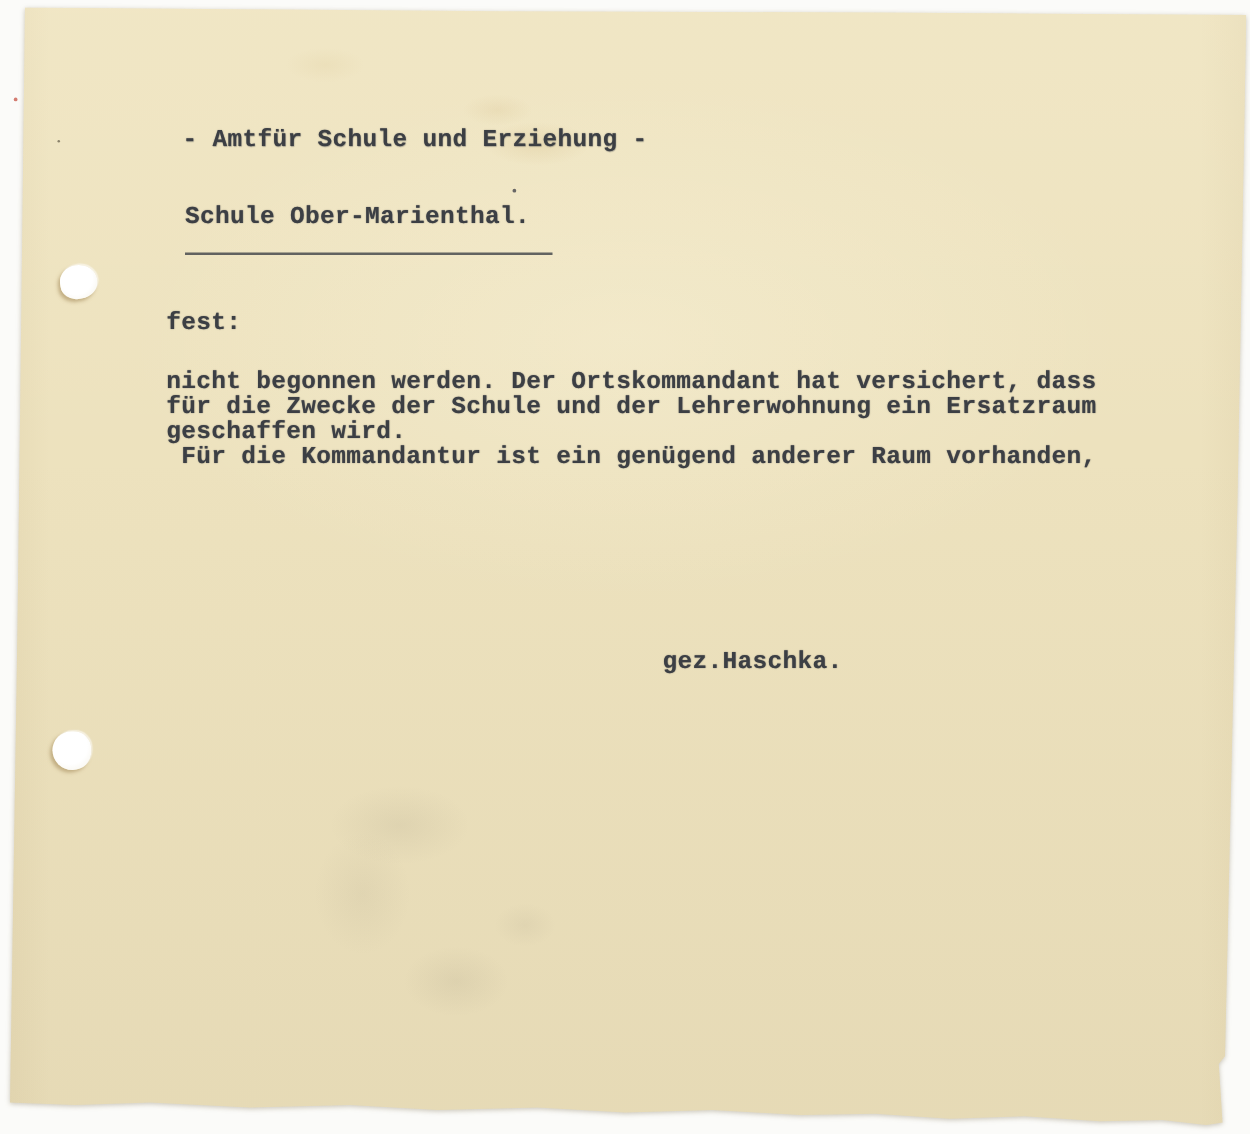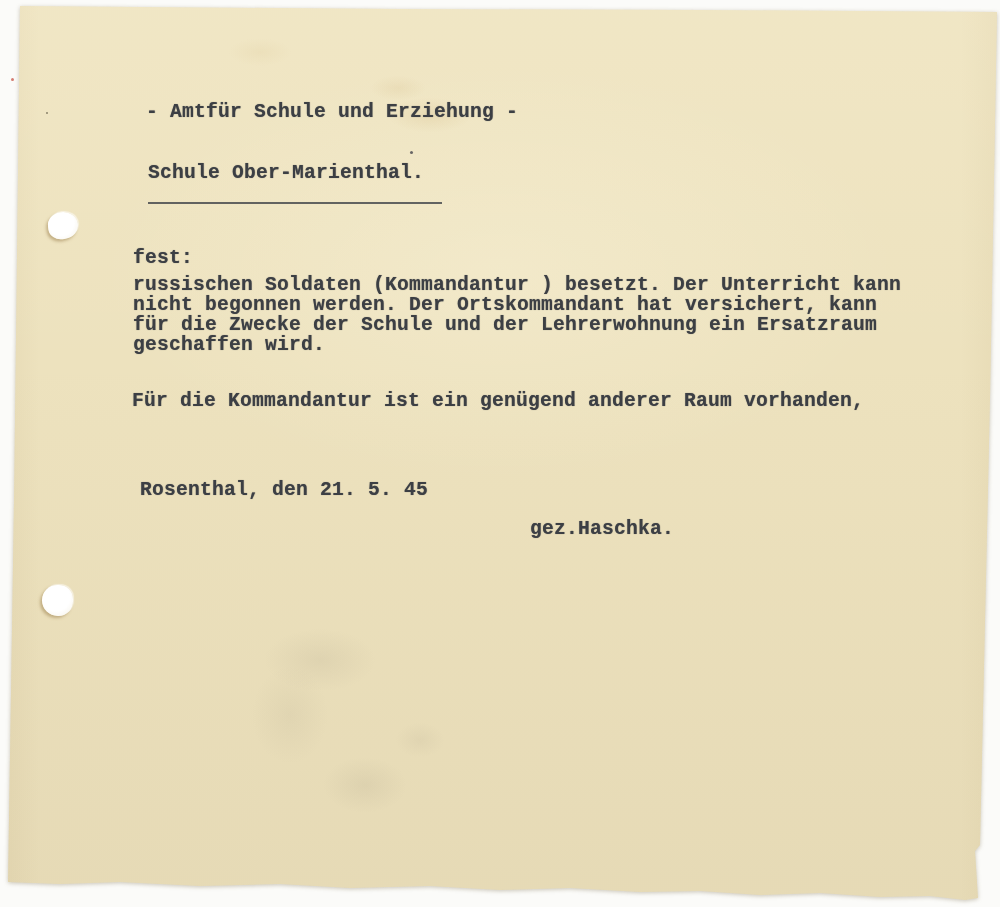--- a/index.html
+++ b/index.html
@@ -68,21 +68,21 @@
     padding-right:18px;
     padding-bottom:18px;
   }
   .intro-1{left:133px;top:209px;text-indent:54px;}
   .intro-2{left:133px;top:229px;margin-top:20px;}
   .body-1{left:133px;top:256px;}
   .body-2{left:133px;top:276px;}
   .body-3{left:133px;top:296px;}
   .body-4{left:133px;top:316px;}
   .body-5{left:133px;top:336px;}
-  .body-6{left:132px;top:356px;margin-top:36px;}
+  .body-6{left:145px;top:356px;}
   .body-7{left:133px;top:376px;}
   .place-date{left:140px;top:481px;}
   .signature{left:530px;top:520px;}
   .speck{position:absolute;border-radius:50%;}
   .speck-ink{left:410px;top:151px;width:3px;height:3px;background:rgba(70,70,76,0.8);}
   .speck-dark{left:46px;top:112px;width:2px;height:2px;background:rgba(95,88,70,0.7);}
   .speck-red{left:11px;top:78px;width:3px;height:3px;background:rgba(195,70,55,0.7);}
 </style>
 </head>
 <body>
@@ -95,25 +95,23 @@
 
     <div class="speck speck-ink"></div>
     <div class="speck speck-dark"></div>
 
     <div class="line letterhead">- Amtfür Schule und Erziehung -</div>
 
     <div class="line subject"><span class="underlined">Schule Ober-Marienthal.</span></div>
 
     <div class="line intro-2">fest:</div>
 
-    <div class="line body-2">russischen Soldaten (Kommandantur ) besetzt. Der Unterricht kann</div>
-    <div class="line body-3">nicht begonnen werden. Der Ortskommandant hat versichert, kann</div>
+    <div class="line body-3">nicht begonnen werden. Der Ortskommandant hat versichert, dass</div>
     <div class="line body-4">für die Zwecke der Schule und der Lehrerwohnung ein Ersatzraum</div>
     <div class="line body-5">geschaffen wird.</div>
     <div class="line body-6">Für die Kommandantur ist ein genügend anderer Raum vorhanden,</div>
 
-    <div class="line place-date">Rosenthal, den 21. 5. 45</div>
     <div class="line signature">gez.Haschka.</div>
 
   </div>
 </div>
 
 <div class="speck speck-red"></div>
 
 </body></html>

